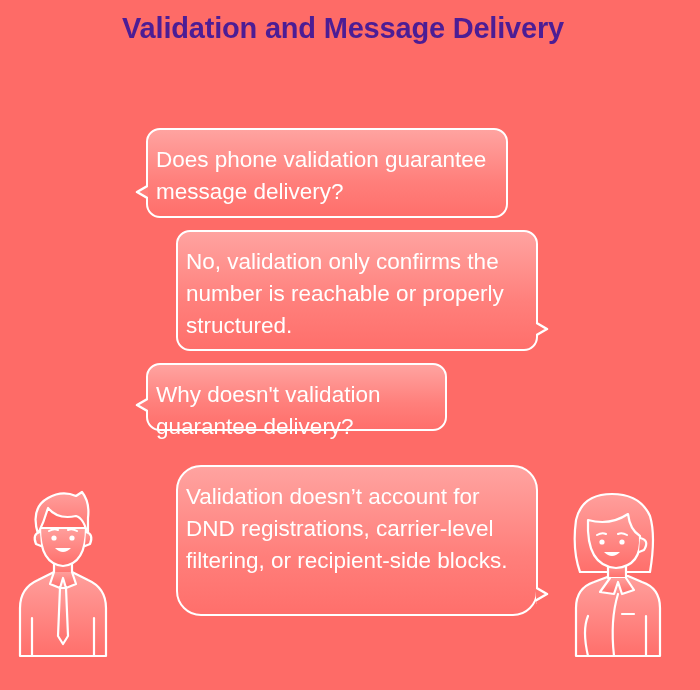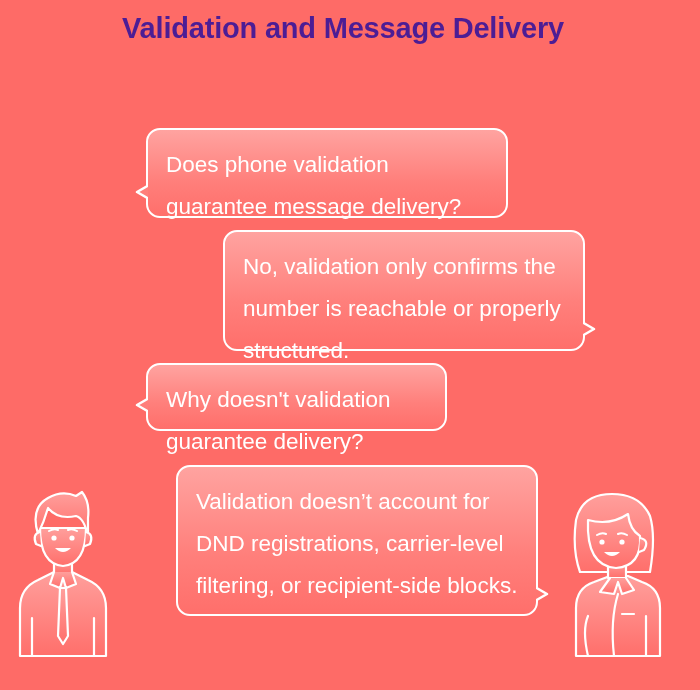--- a/index.html
+++ b/index.html
@@ -19,33 +19,33 @@
     letter-spacing: -0.2px;
   }
   .bubble {
     position: absolute;
     box-sizing: border-box;
     border: 2.5px solid #ffffff;
     border-radius: 14px;
     background: linear-gradient(180deg, #ffa3a0 0%, #ff7f7b 60%, #ff6f6b 100%);
     color: #ffffff;
     font-size: 22.5px;
-    line-height: 42px;
-    padding: 14px 14px 12px 18px;
+    line-height: 32px;
+    padding: 14px 14px 12px 8px;
   }
   .bubble .tail {
     position: absolute;
     width: 14px; height: 20px;
   }
   .bubble.left .tail { left: -14px; }
   .bubble.right .tail { right: -14px; }
   .b1 { left: 146px; top: 128px; width: 362px; height: 90px; }
-  .b2 { left: 176px; top: 230px; width: 362px; height: 121px; margin-left: 47px; }
+  .b2 { left: 176px; top: 230px; width: 362px; height: 121px; }
   .b3 { left: 146px; top: 363px; width: 301px; height: 68px; }
-  .b4 { left: 176px; top: 465px; width: 362px; height: 151px; }
+  .b4 { left: 176px; top: 465px; width: 362px; height: 151px; border-radius: 25px; }
   .b1 .tail, .b3 .tail { bottom: 14px; }
   .b2 .tail, .b4 .tail { bottom: 10px; }
   .person { position: absolute; }
   .man { left: 18px; top: 488px; width: 90px; height: 170px; }
   .woman { left: 570px; top: 490px; width: 94px; height: 168px; }
 </style>
 </head>
 <body>
 
 <div class="title">Validation and Message Delivery</div>

